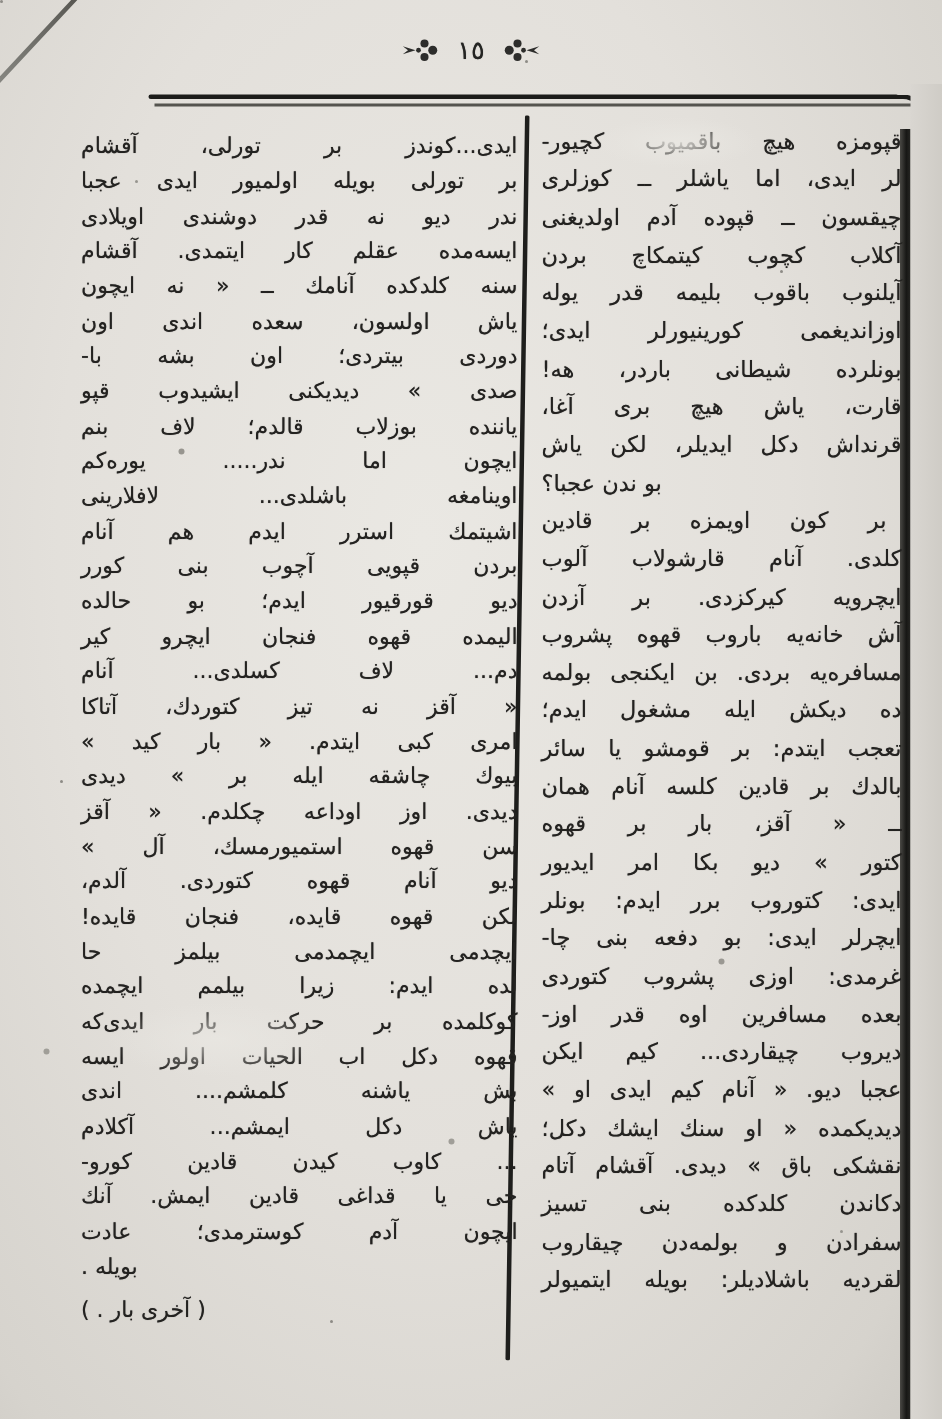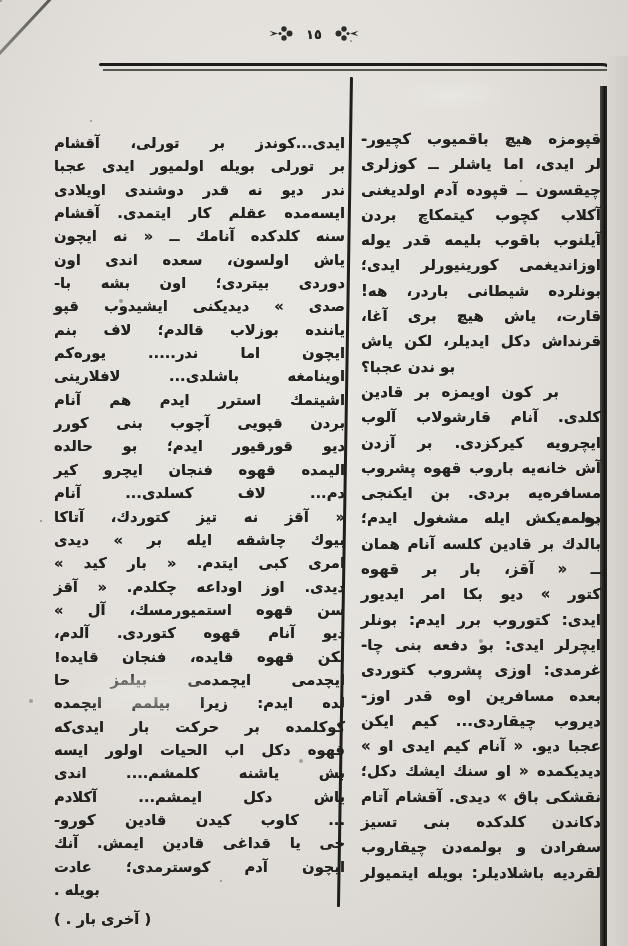--- a/index.html
+++ b/index.html
@@ -34,48 +34,48 @@
   .fade-spot{position:absolute;border-radius:50%;pointer-events:none;}
   .fade-a{left:396px;top:78px;width:110px;height:34px;background:radial-gradient(ellipse,rgba(233,231,226,.9),rgba(233,231,226,0) 70%);}
   .fade-b{left:70px;top:668px;width:150px;height:50px;background:radial-gradient(ellipse,rgba(233,231,226,.75),rgba(233,231,226,0) 70%);}
 
   
   .header{
     position:absolute;left:0;top:16px;width:628px;height:36px;
     display:flex;align-items:center;justify-content:center;gap:12px;
   }
   .page-number{
-    font-size:13px;font-weight:bold;color:#242422;letter-spacing:2px;
+    font-size:17px;font-weight:normal;color:#242422;letter-spacing:2px;
     text-shadow:0 0 .5px rgba(36,36,34,.8);
   }
   .ornament{display:inline-block;width:26px;height:20px;}
   .ornament.right{transform:scaleX(-1);}
 
   
   .rule-thick{position:absolute;left:99px;top:63px;width:500px;height:3px;background:#1c1c1a;border-radius:2px;}
   .rule-thin{position:absolute;left:103px;top:69px;width:505px;height:1.5px;background:#55544f;}
   .rule-hook{
     position:absolute;left:592px;top:63px;width:22px;height:34px;
     border-top:3px solid #1c1c1a;border-right:4px solid #1c1c1a;border-top-right-radius:16px;
   }
   .col-divider{
     position:absolute;left:350px;top:77px;width:2.5px;height:830px;background:#1e1e1c;
     transform:rotate(0.9deg);transform-origin:top center;border-radius:1px;
   }
 
   
-  .col{position:absolute;direction:rtl;color:#232220;font-weight:bold;
-       text-shadow:0 0 .5px rgba(35,34,32,.65);margin-top:45px;}
+  .col{position:absolute;direction:rtl;color:#232220;font-weight:normal;
+       text-shadow:0 0 .5px rgba(35,34,32,.65);}
   .col-right{left:361px;top:82px;width:240px;font-size:15px;}
   .col-left {left:54px; top:86px;width:291px;font-size:14.7px;}
   .col-right .line{height:25.3px;line-height:25.3px;}
   .col-left  .line{height:23.35px;line-height:23.35px;}
   .line{white-space:nowrap;overflow:visible;}
   .line.justify{text-align:justify;text-align-last:justify;white-space:normal;}
-  .line.indent{text-align:justify;text-align-last:justify;padding-right:42px;white-space:normal;}
+  .line.indent{text-align:justify;text-align-last:justify;padding-right:10px;white-space:normal;}
   .line.end{text-align:left;}
   .line.footer{text-align:left;padding-top:6px;}
 </style>
 </head>
 <body>
 
 <div class="paper"></div>
 <div class="specks"></div>
 <div class="corner-crease"></div>
 
@@ -122,20 +122,21 @@
     <div class="line justify">بونلرده شيطانى باردر، هه!</div>
     <div class="line justify">قارت، ياش هيچ برى آغا،</div>
     <div class="line justify">قرنداش دكل ايديلر، لكن ياش</div>
     <div class="line end">بو ندن عجبا؟</div>
     <div class="line indent">بر كون اويمزه بر قادين</div>
     <div class="line justify">كلدى. آنام قارشولاب آلوب</div>
     <div class="line justify">ايچرويه كيركزدى. بر آزدن</div>
     <div class="line justify">آش خانه‌يه باروب قهوه پشروب</div>
     <div class="line justify">مسافره‌يه بردى. بن ايكنجى بولمه</div>
     <div class="line justify">ده ديكش ايله مشغول ايدم؛</div>
+    <div class="line justify">تعجب ايتدم: بر قومشو يا سائر</div>
     <div class="line justify">بالدك بر قادين كلسه آنام همان</div>
     <div class="line justify">ــ « آقز، بار بر قهوه</div>
     <div class="line justify">كتور » ديو بكا امر ايديور</div>
     <div class="line justify">ايدى: كتوروب برر ايدم: بونلر</div>
     <div class="line justify">ايچرلر ايدى: بو دفعه بنى چا-</div>
     <div class="line justify">غرمدى: اوزى پشروب كتوردى</div>
     <div class="line justify">بعده مسافرين اوه قدر اوز-</div>
     <div class="line justify">ديروب چيقاردى... كيم ايكن</div>
     <div class="line justify">عجبا ديو. « آنام كيم ايدى او »</div>
     <div class="line justify">ديديكمده « او سنك ايشك دكل؛</div>
@@ -155,22 +156,22 @@
     <div class="line justify">صدى » ديديكنى ايشيدوب قپو</div>
     <div class="line justify">ياننده بوزلاب قالدم؛ لاف بنم</div>
     <div class="line justify">ايچون اما ندر..... يوره‌كم</div>
     <div class="line justify">اوينامغه باشلدى... لافلارينى</div>
     <div class="line justify">اشيتمك استرر ايدم هم آنام</div>
     <div class="line justify">بردن قپويى آچوب بنى كورر</div>
     <div class="line justify">ديو قورقيور ايدم؛ بو حالده</div>
     <div class="line justify">اليمده قهوه فنجان ايچرو كير</div>
     <div class="line justify">دم... لاف كسلدى... آنام</div>
     <div class="line justify">« آقز نه تيز كتوردك، آتاكا</div>
+    <div class="line justify">امرى كبى ايتدم. « بار كيد »</div>
     <div class="line justify">بيوك چاشقه ايله بر » ديدى</div>
-    <div class="line justify">امرى كبى ايتدم. « بار كيد »</div>
     <div class="line justify">ديدى. اوز اوداعه چكلدم. « آقز</div>
     <div class="line justify">سن قهوه استميورمسك، آل »</div>
     <div class="line justify">ديو آنام قهوه كتوردى. آلدم،</div>
     <div class="line justify">لكن قهوه قايده، فنجان قايده!</div>
     <div class="line justify">ايچدمى ايچمدمى بيلمز حا</div>
     <div class="line justify">لده ايدم: زيرا بيلمم ايچمده</div>
     <div class="line justify">كوكلمده بر حركت بار ايدى‌كه</div>
     <div class="line justify">قهوه دكل اب الحيات اولور ايسه</div>
     <div class="line justify">بش ياشنه كلمشم.... اندى</div>
     <div class="line justify">ياش دكل ايمشم... آكلادم</div>

